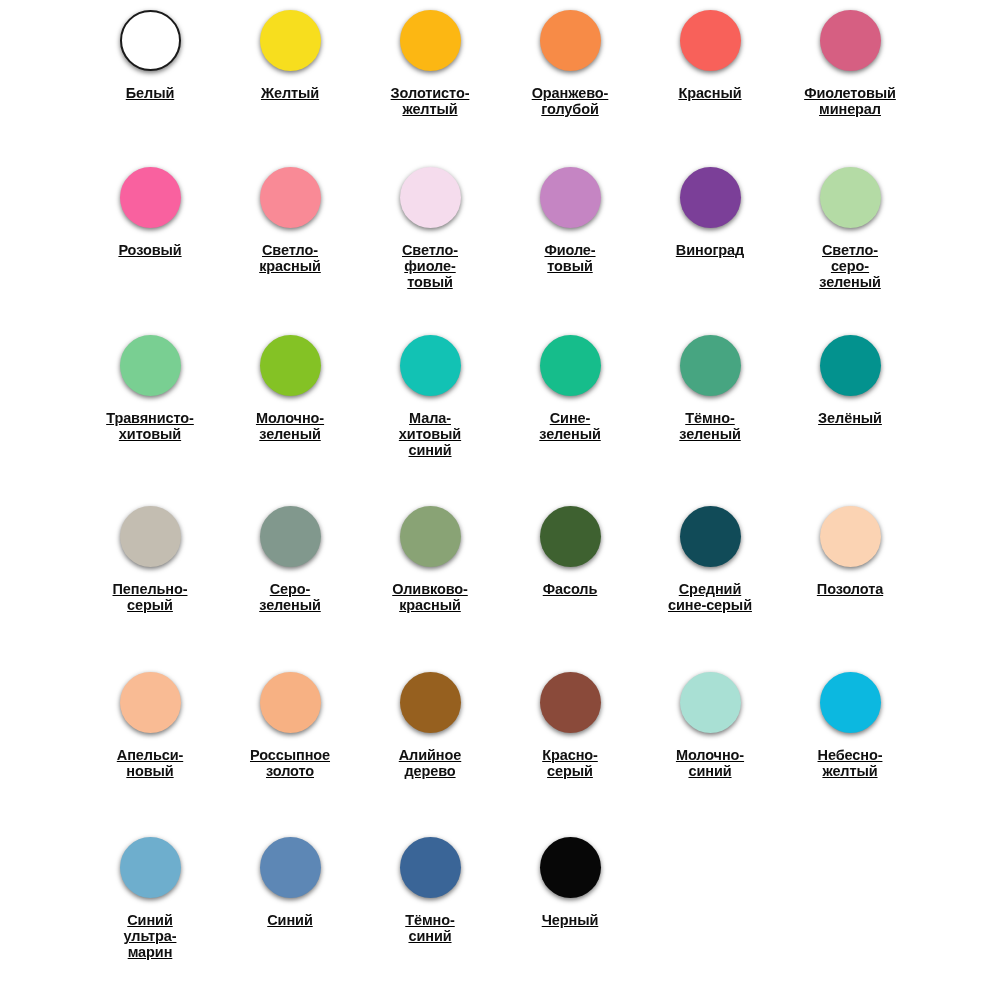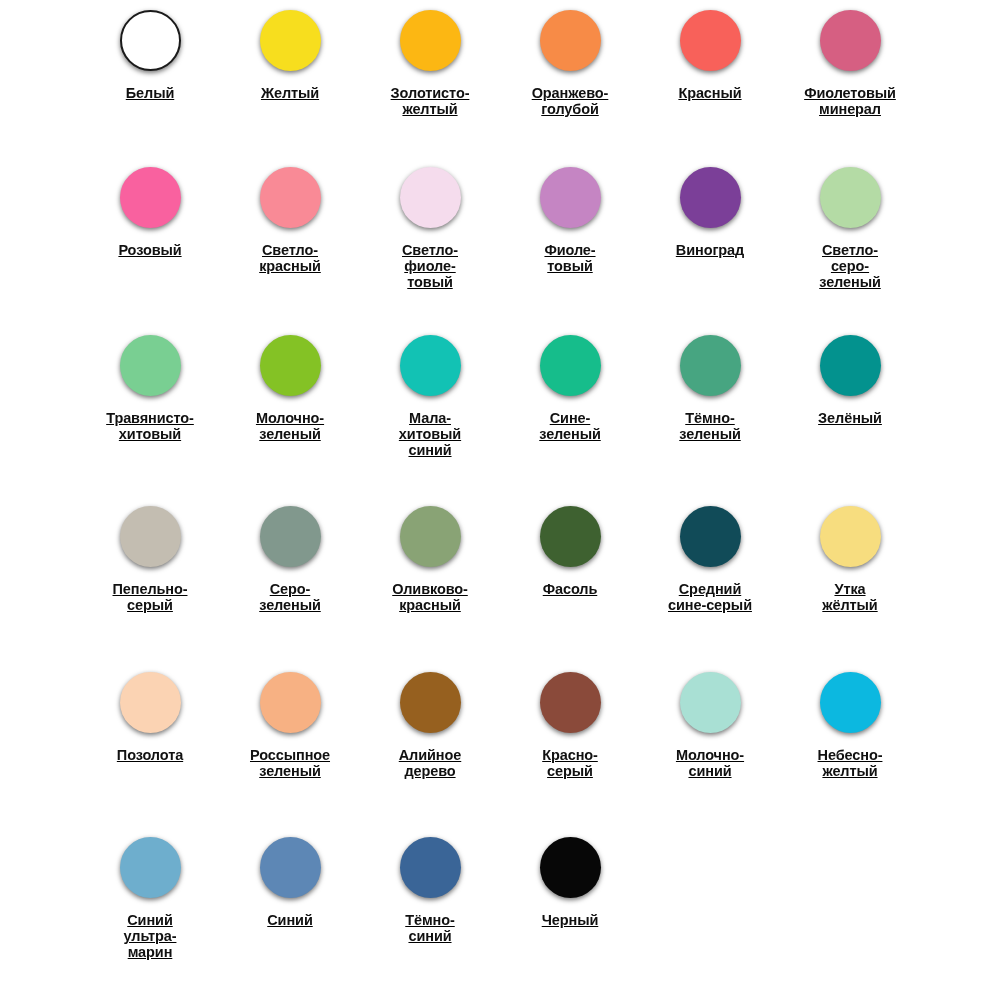--- a/index.html
+++ b/index.html
@@ -169,32 +169,32 @@
     <div class="swatch-cell">
       <div class="swatch-dot" style="background: rgb(62, 97, 48);"></div>
       <div class="swatch-label">Фасоль</div>
     </div>
     <div class="swatch-cell">
       <div class="swatch-dot" style="background: rgb(17, 75, 88);"></div>
       <div class="swatch-label">Средний
 сине-серый</div>
     </div>
     <div class="swatch-cell">
-      <div class="swatch-dot" style="background: rgb(247, 221, 127);"></div>
-      <div class="swatch-label">Утка
-жёлтый</div>
-    </div>
-    <div class="swatch-cell">
       <div class="swatch-dot" style="background: rgb(251, 211, 179);"></div>
       <div class="swatch-label">Позолота</div>
     </div>
     <div class="swatch-cell">
+      <div class="swatch-dot" style="background: rgb(249, 187, 148);"></div>
+      <div class="swatch-label">Апельси-
+новый</div>
+    </div>
+    <div class="swatch-cell">
       <div class="swatch-dot" style="background: rgb(247, 177, 131);"></div>
       <div class="swatch-label">Россыпное
-зеленый</div>
+золото</div>
     </div>
     <div class="swatch-cell">
       <div class="swatch-dot" style="background: rgb(150, 96, 31);"></div>
       <div class="swatch-label">Алийное
 дерево</div>
     </div>
     <div class="swatch-cell">
       <div class="swatch-dot" style="background: rgb(138, 74, 58);"></div>
       <div class="swatch-label">Красно-
 серый</div>

